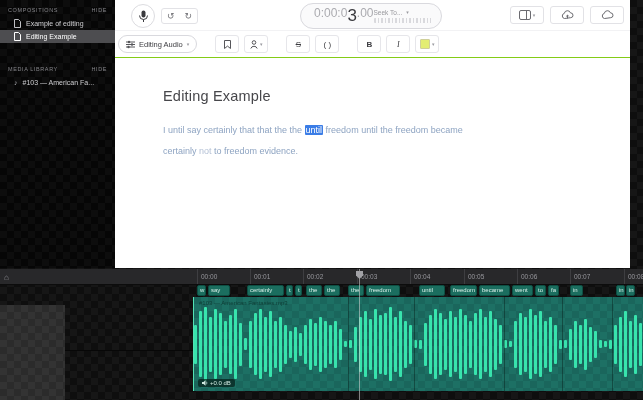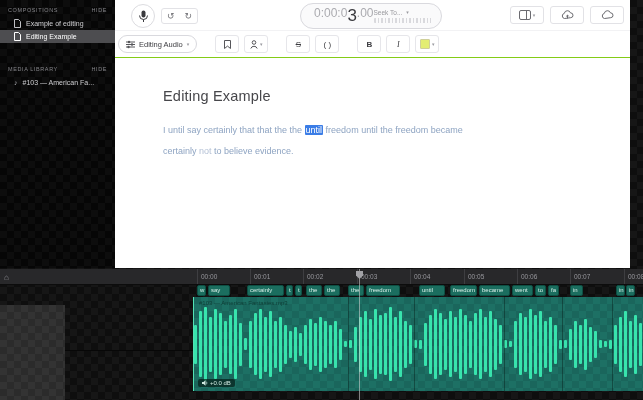--- a/index.html
+++ b/index.html
@@ -233,21 +233,21 @@
     <div class="sq-btn">
       <span class="swatch" style="background-color: rgb(227, 237, 114);"></span>
       <span class="chev">▾</span>
     </div>
   </div>
 
   <div class="doc">
     <div class="doc-title">Editing Example</div>
     <div class="doc-body">
       <div><span>I until say certainly that that the the </span><span class="sel-word" style="background-color: rgb(59, 125, 230);">until</span><span> freedom until the freedom became</span></div>
-      <div><span>certainly </span><span class="muted">not</span><span> to believe evidence.</span></div>
+      <div><span>certainly </span><span class="muted">not</span><span> to freedom evidence.</span></div>
     </div>
   </div>
 </div>
 
 <div class="abs timeline">
   <div class="ruler" id="ruler">
     <span class="home-ic">⌂</span>
   <div class="tick" style="left: 197px;">00:00</div>
       <div class="tick" style="left: 250px;">00:01</div>
       <div class="tick" style="left: 303px;">00:02</div>

